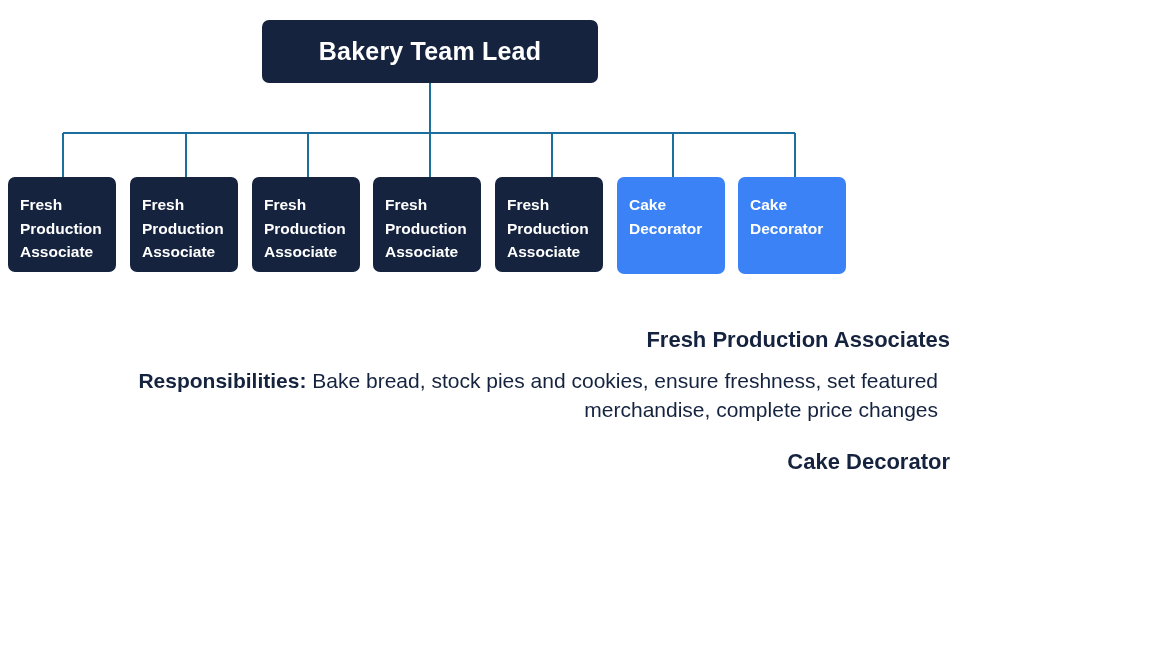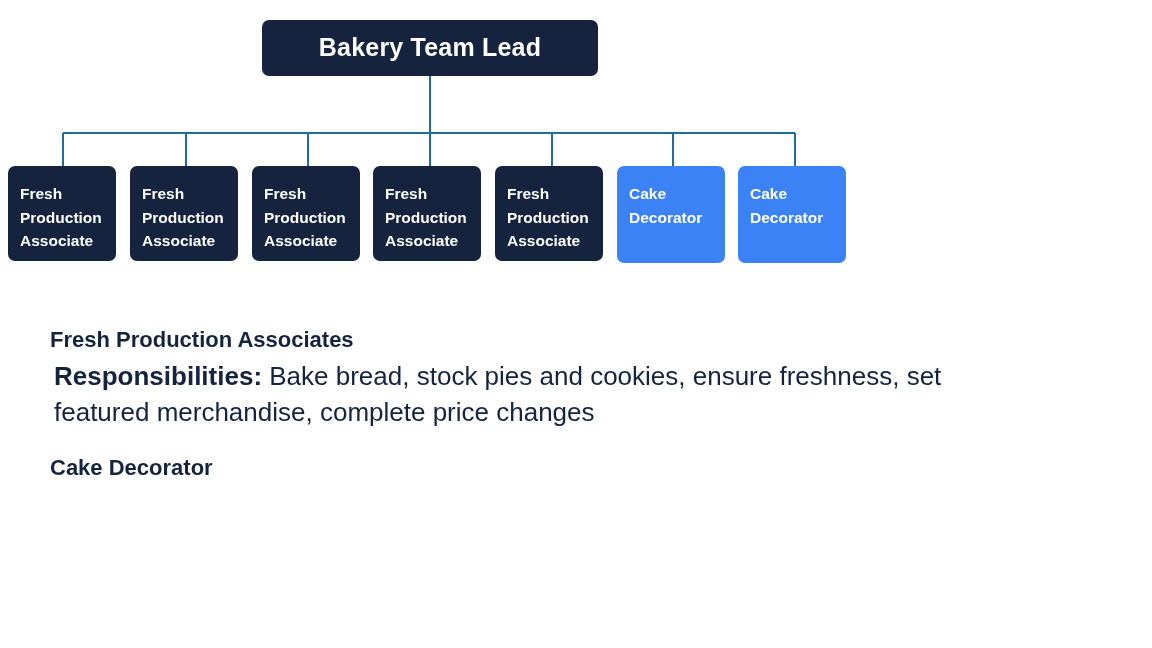--- a/index.html
+++ b/index.html
@@ -35,37 +35,37 @@
   .node {
     position: absolute;
     box-sizing: border-box;
     border-radius: 7px;
   }
 
   #root-node {
     left: 262px;
     top: 20px;
     width: 336px;
-    height: 56px;
+    height: 63px;
     background: #15233f;
     display: flex;
     align-items: center;
     justify-content: center;
   }
   #root-node .node-label {
     color: #ffffff;
     font-size: 25px;
     font-weight: bold;
     letter-spacing: 0.2px;
     line-height: 1.1;
     text-align: center;
   }
 
   .leaf-node {
-    top: 166px;
+    top: 177px;
     width: 108px;
     height: 95px;
     padding: 16px 0 0 12px;
   }
   .leaf-node .node-label {
     color: #ffffff;
     font-size: 15.5px;
     font-weight: bold;
     line-height: 1.52;
     text-align: left;
@@ -88,34 +88,34 @@
     pointer-events: none;
   }
 
   
   #description {
     position: absolute;
     left: 50px;
     top: 325px;
     width: 900px;
   }
-  .desc-block { margin-bottom: 22px; }
+  .desc-block { margin-bottom: 22px; text-align: right; }
   .desc-heading {
     color: #15233f;
     font-size: 22px;
     font-weight: bold;
     line-height: 1.32;
     margin: 0;
   }
   .desc-body {
     color: #15233f;
-    font-size: 26px;
+    font-size: 21px;
     font-weight: normal;
     line-height: 1.40;
-    margin: 4px;
+    margin: 12px;
   }
   .desc-label {
     font-weight: bold;
   }
 </style>
 </head>
 <body>
 
 <div id="slide">
 

